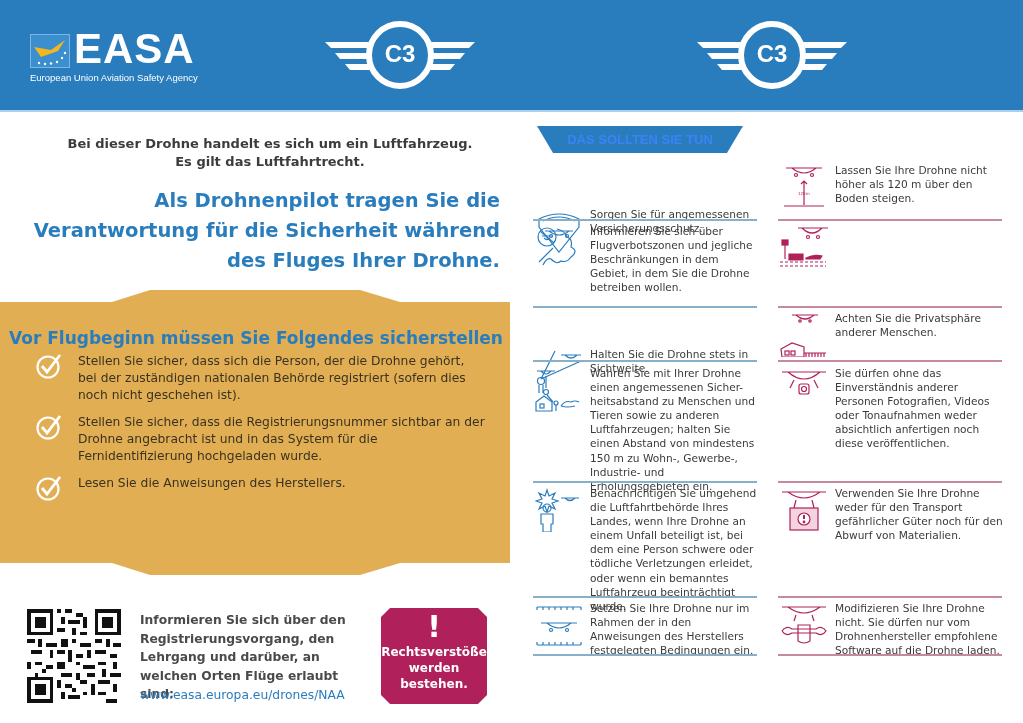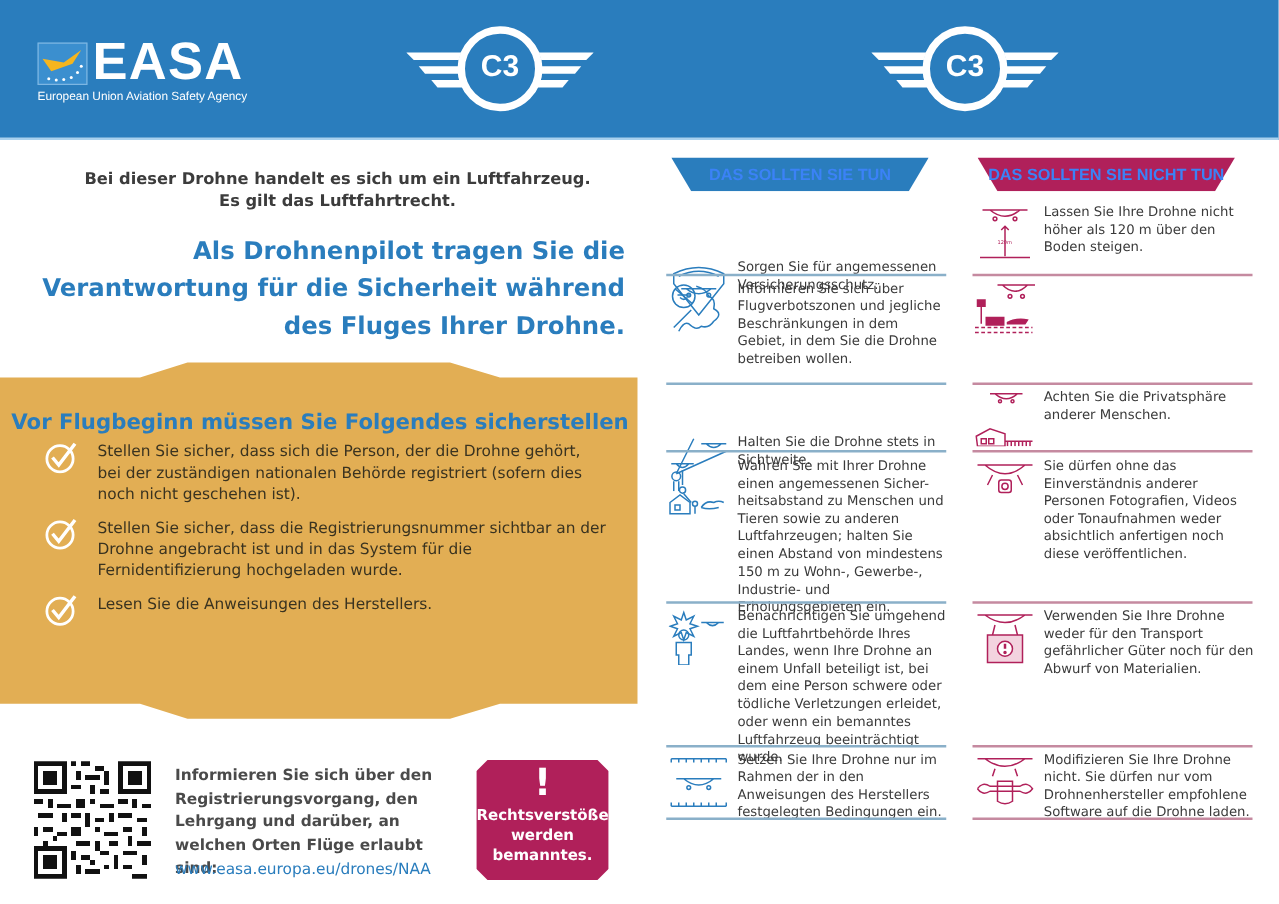--- a/index.html
+++ b/index.html
@@ -155,21 +155,21 @@
   </svg>
 </div>
 <div class="info-text">Informieren Sie sich über den Registrierungsvorgang, den Lehrgang und darüber, an welchen Orten Flüge erlaubt sind:</div>
 <a class="info-link">www.easa.europa.eu/drones/NAA</a>
 
 <div class="warn">
   <div class="warn-bang">!</div>
   <div class="warn-text">
     <div>Rechtsverstöße</div>
     <div>werden</div>
-    <div>bemanntes.</div>
+    <div>bestehen.</div>
   </div>
 </div>
 
 <div class="col col-do">
   <div class="col-header">
     <svg width="206" height="27" viewBox="0 0 206 27">
         <polygon points="0,0 206,0 190,27 16,27" fill="#2a7dbd"></polygon>
       </svg>
     <span>DAS SOLLTEN SIE TUN</span>
   </div>
@@ -242,26 +242,20 @@
         <circle cx="16" cy="27" r="1.5"></circle>
         <circle cx="32" cy="27" r="1.5"></circle>
       <path d="M2 42 h44 M2 42 v-3 M8 42 v-3 M14 42 v-3 M20 42 v-3 M26 42 v-3 M32 42 v-3 M38 42 v-3 M46 42 v-3"></path>
     </svg>
     <div class="txt">Setzen Sie Ihre Drohne nur im Rahmen der in den Anweisungen des Herstellers festgelegten Bedingungen ein.</div>
   </div>
   <div class="divider" style="top:528px;"></div>
 </div>
 
 <div class="col col-dont">
-  <div class="col-header">
-    <svg width="206" height="27" viewBox="0 0 206 27">
-        <polygon points="0,0 206,0 190,27 16,27" fill="#b0205a"></polygon>
-      </svg>
-    <span>DAS SOLLTEN SIE NICHT TUN</span>
-  </div>
 
   <div class="row" style="top:37px;height:50px;">
     <svg class="icon" viewBox="0 0 48 44" fill="none" stroke="#b0205a" stroke-width="1.2">
       <path d="M6 3 h36 M12 3 q12 10 24 0"></path>
         <circle cx="16" cy="10" r="1.5"></circle>
         <circle cx="32" cy="10" r="1.5"></circle>
       <path d="M24 16 v24 M21 19 l3 -3 l3 3"></path>
         <path d="M4 41 h40"></path>
       <text x="18" y="30" font-size="4" fill="#b0205a" stroke="none">120m</text>
     </svg>

